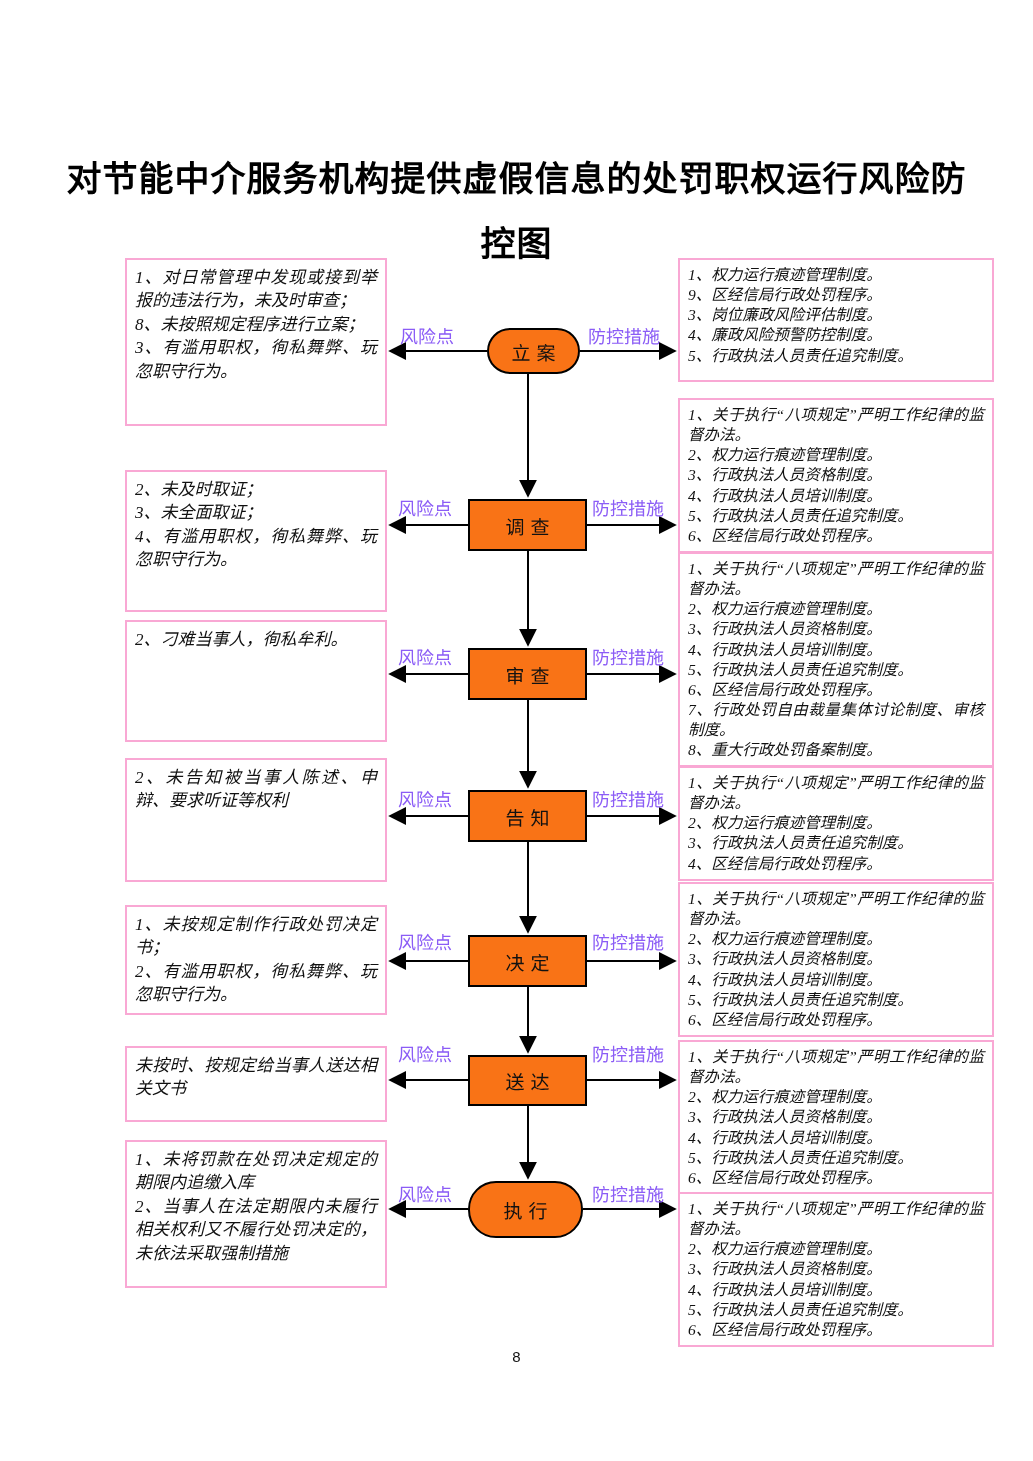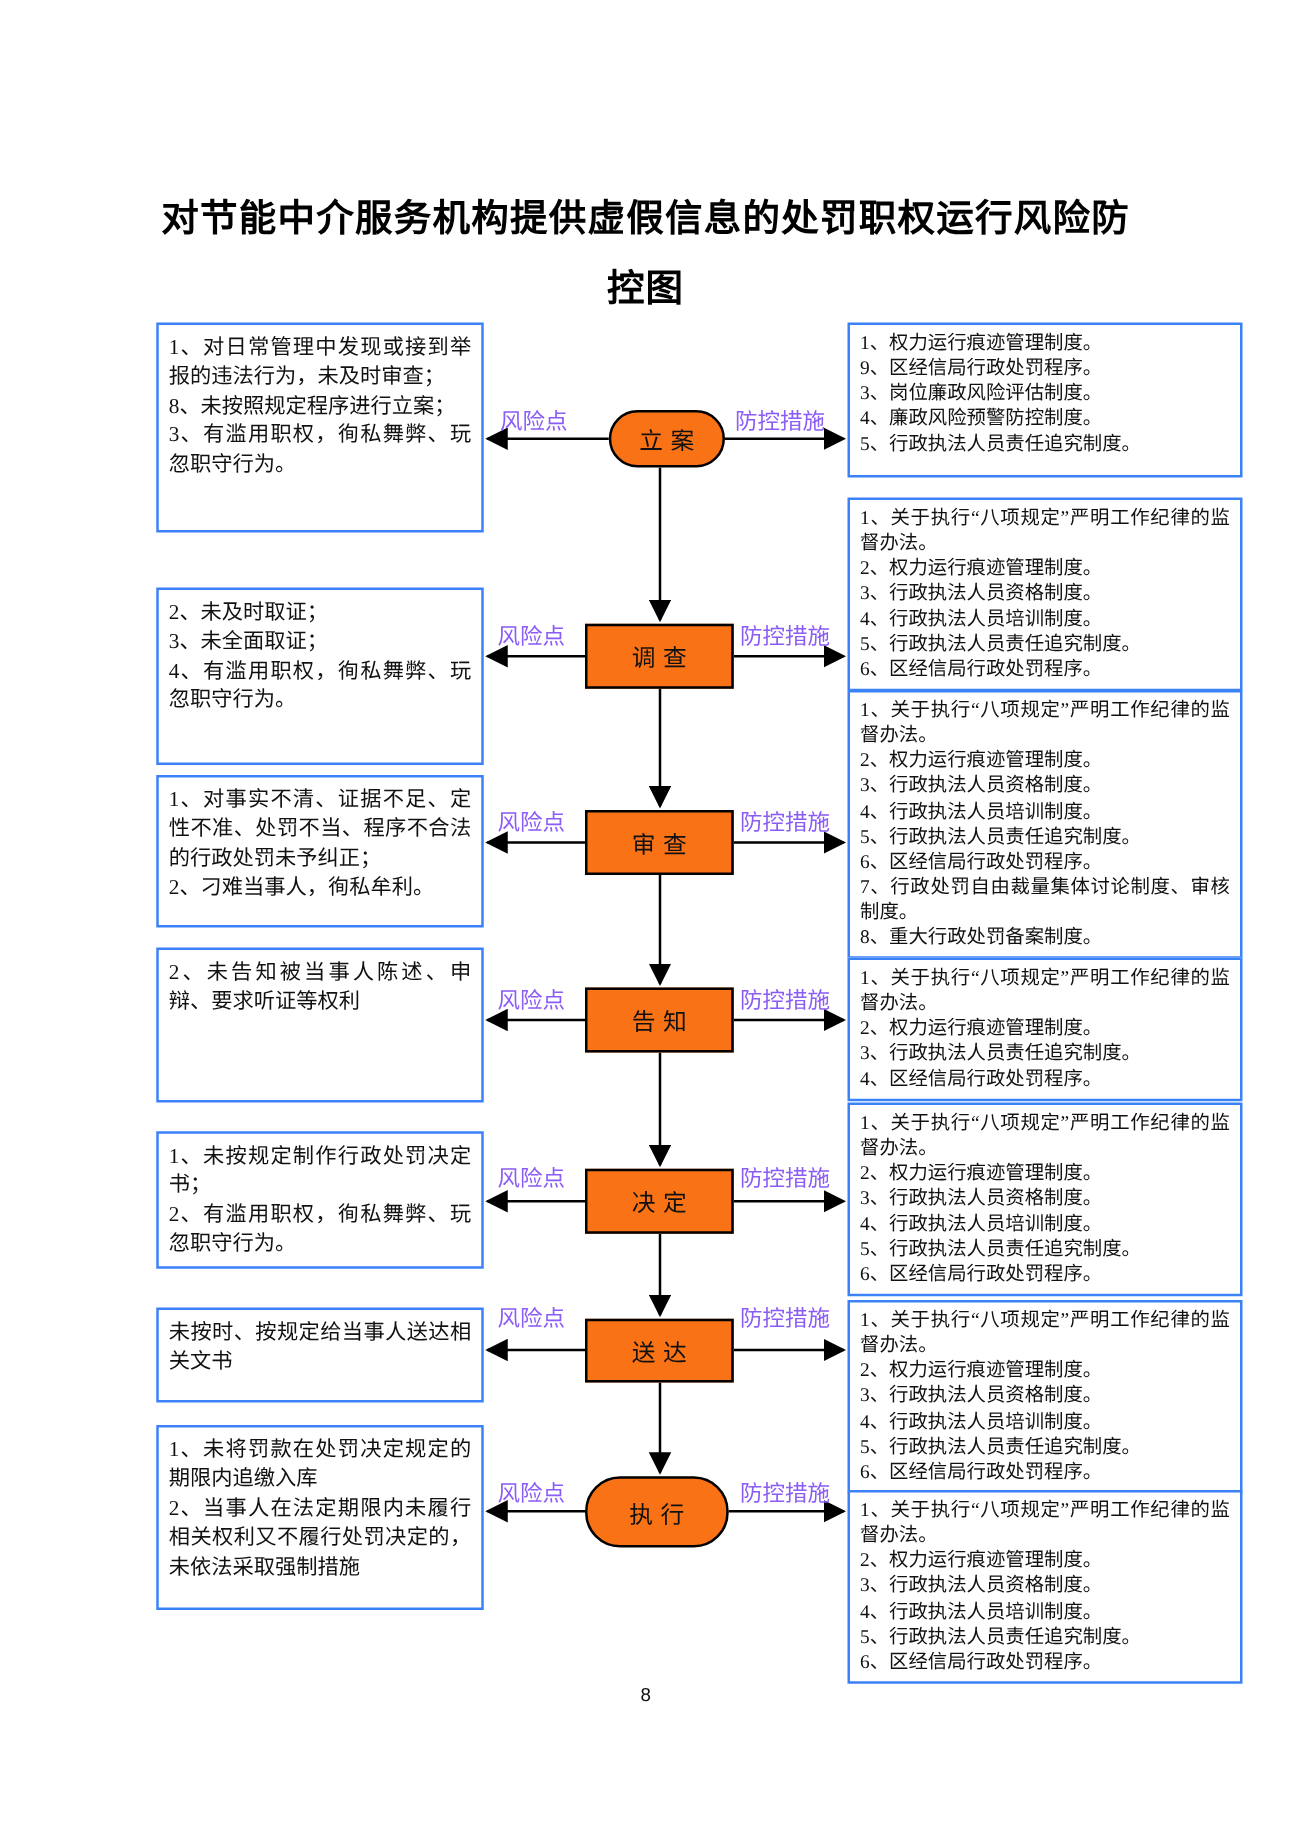--- a/index.html
+++ b/index.html
@@ -2,26 +2,26 @@
 <html lang="zh-CN"><head>
 <meta charset="utf-8">
 <style>
   html,body{margin:0;padding:0;background:#fff;}
   body{
     width:1033px;height:1461px;position:relative;overflow:hidden;
     font-family:"Liberation Serif","DejaVu Serif",serif;color:#111;
   }
   .title{
     position:absolute;top:148px;left:0;width:100%;text-align:center;
-    font-size:30px;font-weight:bold;line-height:1.85;letter-spacing:1px;color:#000;
+    font-size:35px;font-weight:bold;line-height:1.85;letter-spacing:1px;color:#000;
   }
   .svg-layer{position:absolute;top:0;left:0;z-index:1;}
   .box{
-    position:absolute;border:2px solid #3b82f6;background:#fff;z-index:2;
-    box-sizing:border-box;text-align:justify;
+    position:absolute;border:2px solid #f9a8d4;background:#fff;z-index:2;
+    box-sizing:border-box;text-align:justify;font-style:italic;
   }
   .left-box{left:125px;width:262px;font-size:17px;line-height:1.38;padding:6px 8px;}
   .right-box{left:678px;width:316px;font-size:15.5px;line-height:1.3;padding:5px 8px;}
   .node{
     position:absolute;border:2px solid #000;background:#f97316;z-index:2;
     box-sizing:border-box;display:flex;align-items:center;justify-content:center;
     font-size:19px;letter-spacing:6px;text-indent:6px;
   }
   .stadium{border-radius:28px;}
   .lbl{
@@ -101,21 +101,20 @@
 <div class="box right-box" style="top:398px;min-height:144px">
     <div class="item">1、关于执行“八项规定”严明工作纪律的监督办法。</div>
     <div class="item">2、权力运行痕迹管理制度。</div>
     <div class="item">3、行政执法人员资格制度。</div>
     <div class="item">4、行政执法人员培训制度。</div>
     <div class="item">5、行政执法人员责任追究制度。</div>
     <div class="item">6、区经信局行政处罚程序。</div>
   </div>
 
 <div class="box left-box" style="top:620px;min-height:122px">
-    <div class="item">1、对事实不清、证据不足、定性不准、处罚不当、程序不合法的行政处罚未予纠正；</div>
     <div class="item">2、刁难当事人，徇私牟利。</div>
   </div>
 <div class="node" style="left:468px;top:648px;width:119px;height:52px">审查</div>
 <div class="lbl" style="left:398px;top:643px">风险点</div>
 <div class="lbl" style="left:592px;top:643px">防控措施</div>
 <div class="box right-box" style="top:552px;min-height:205px">
     <div class="item">1、关于执行“八项规定”严明工作纪律的监督办法。</div>
     <div class="item">2、权力运行痕迹管理制度。</div>
     <div class="item">3、行政执法人员资格制度。</div>
     <div class="item">4、行政执法人员培训制度。</div>

